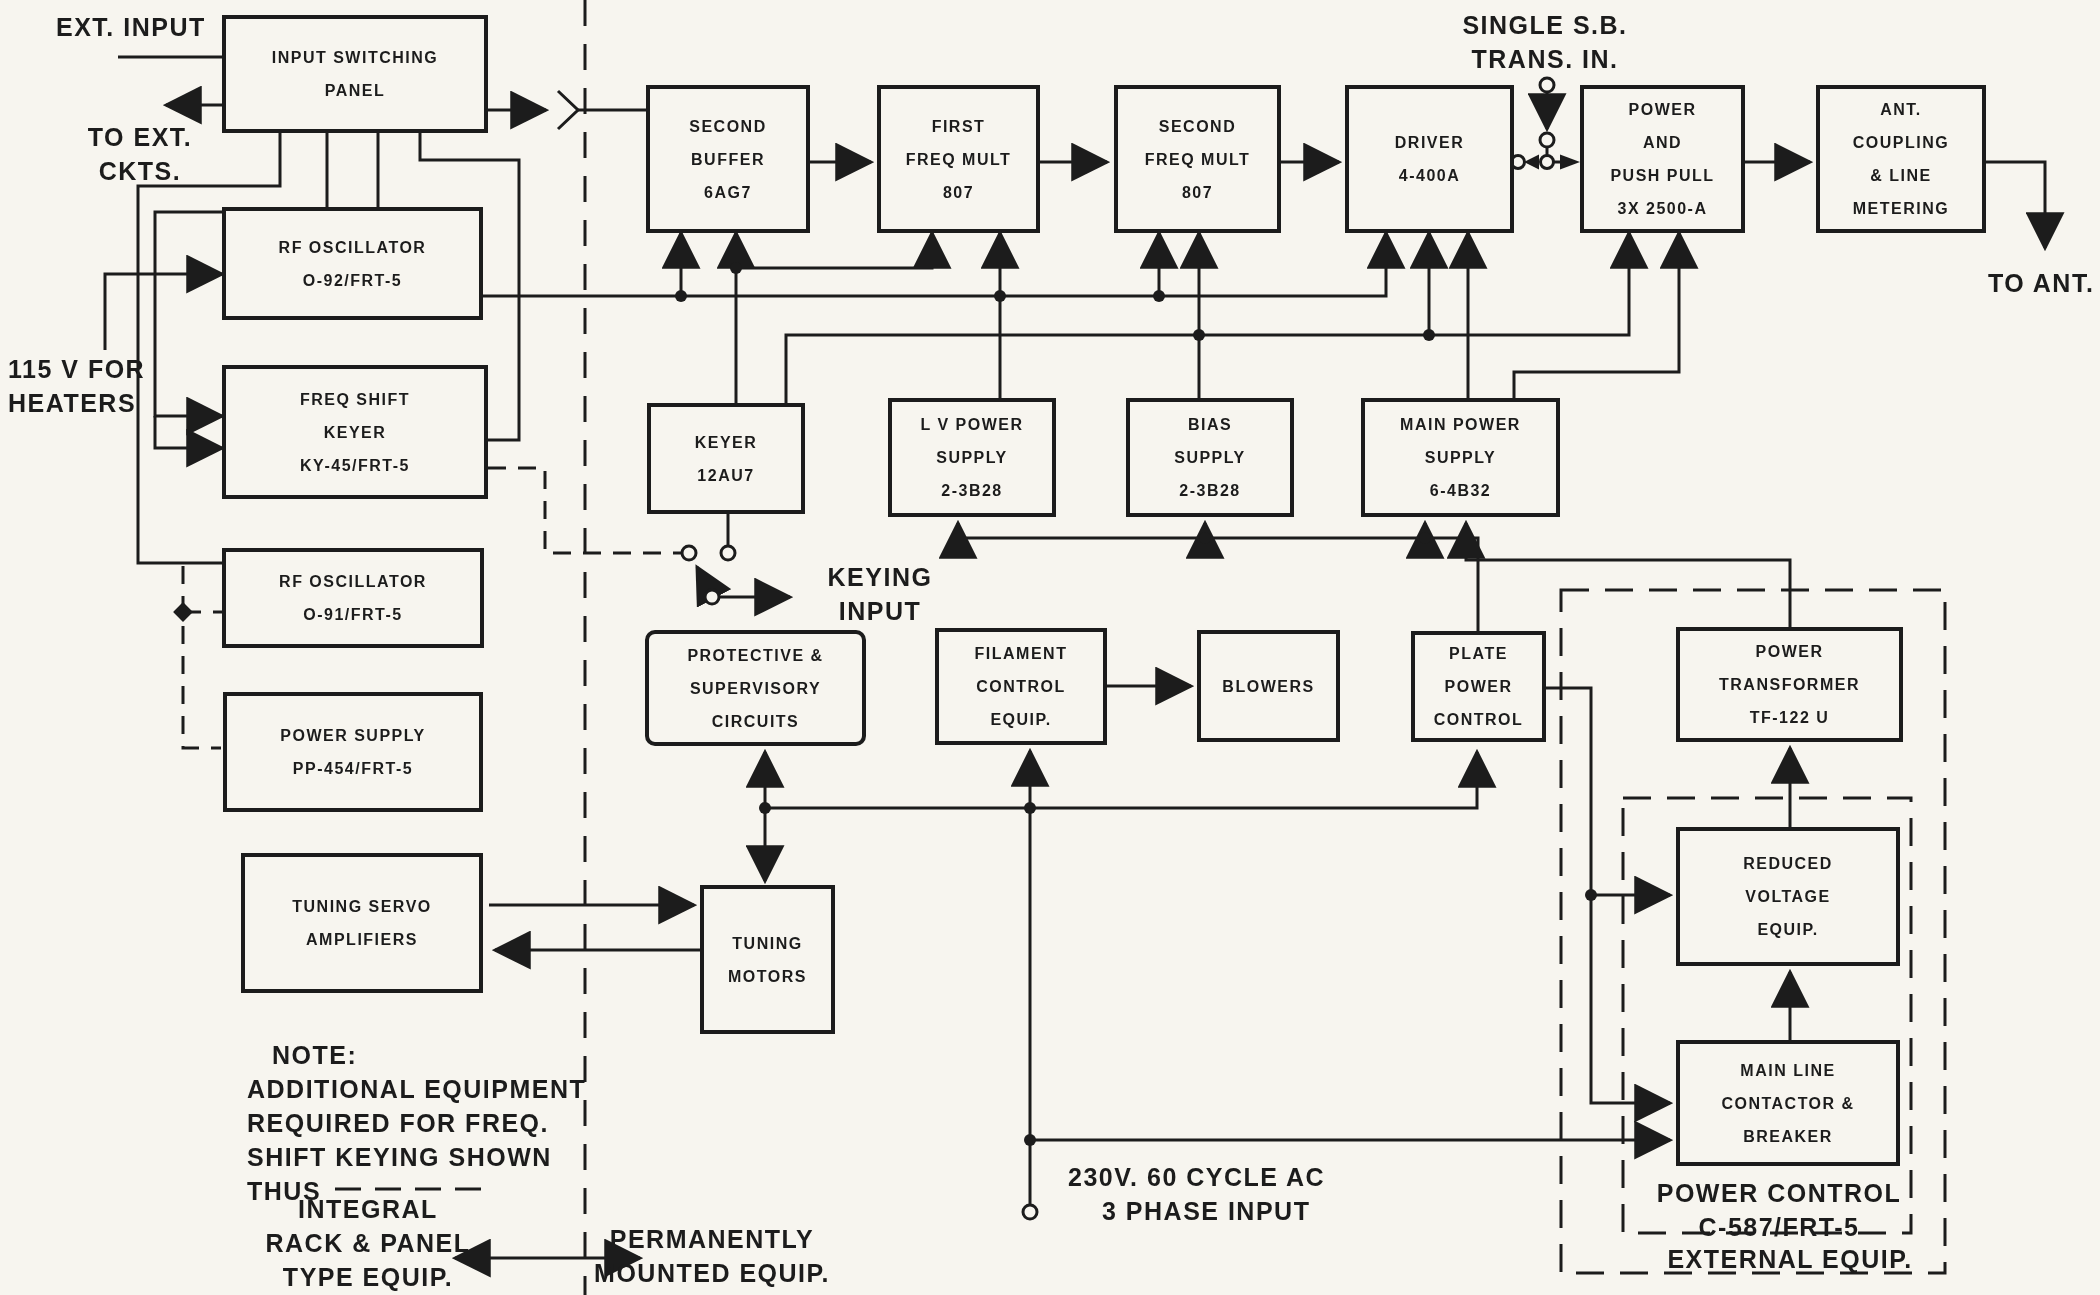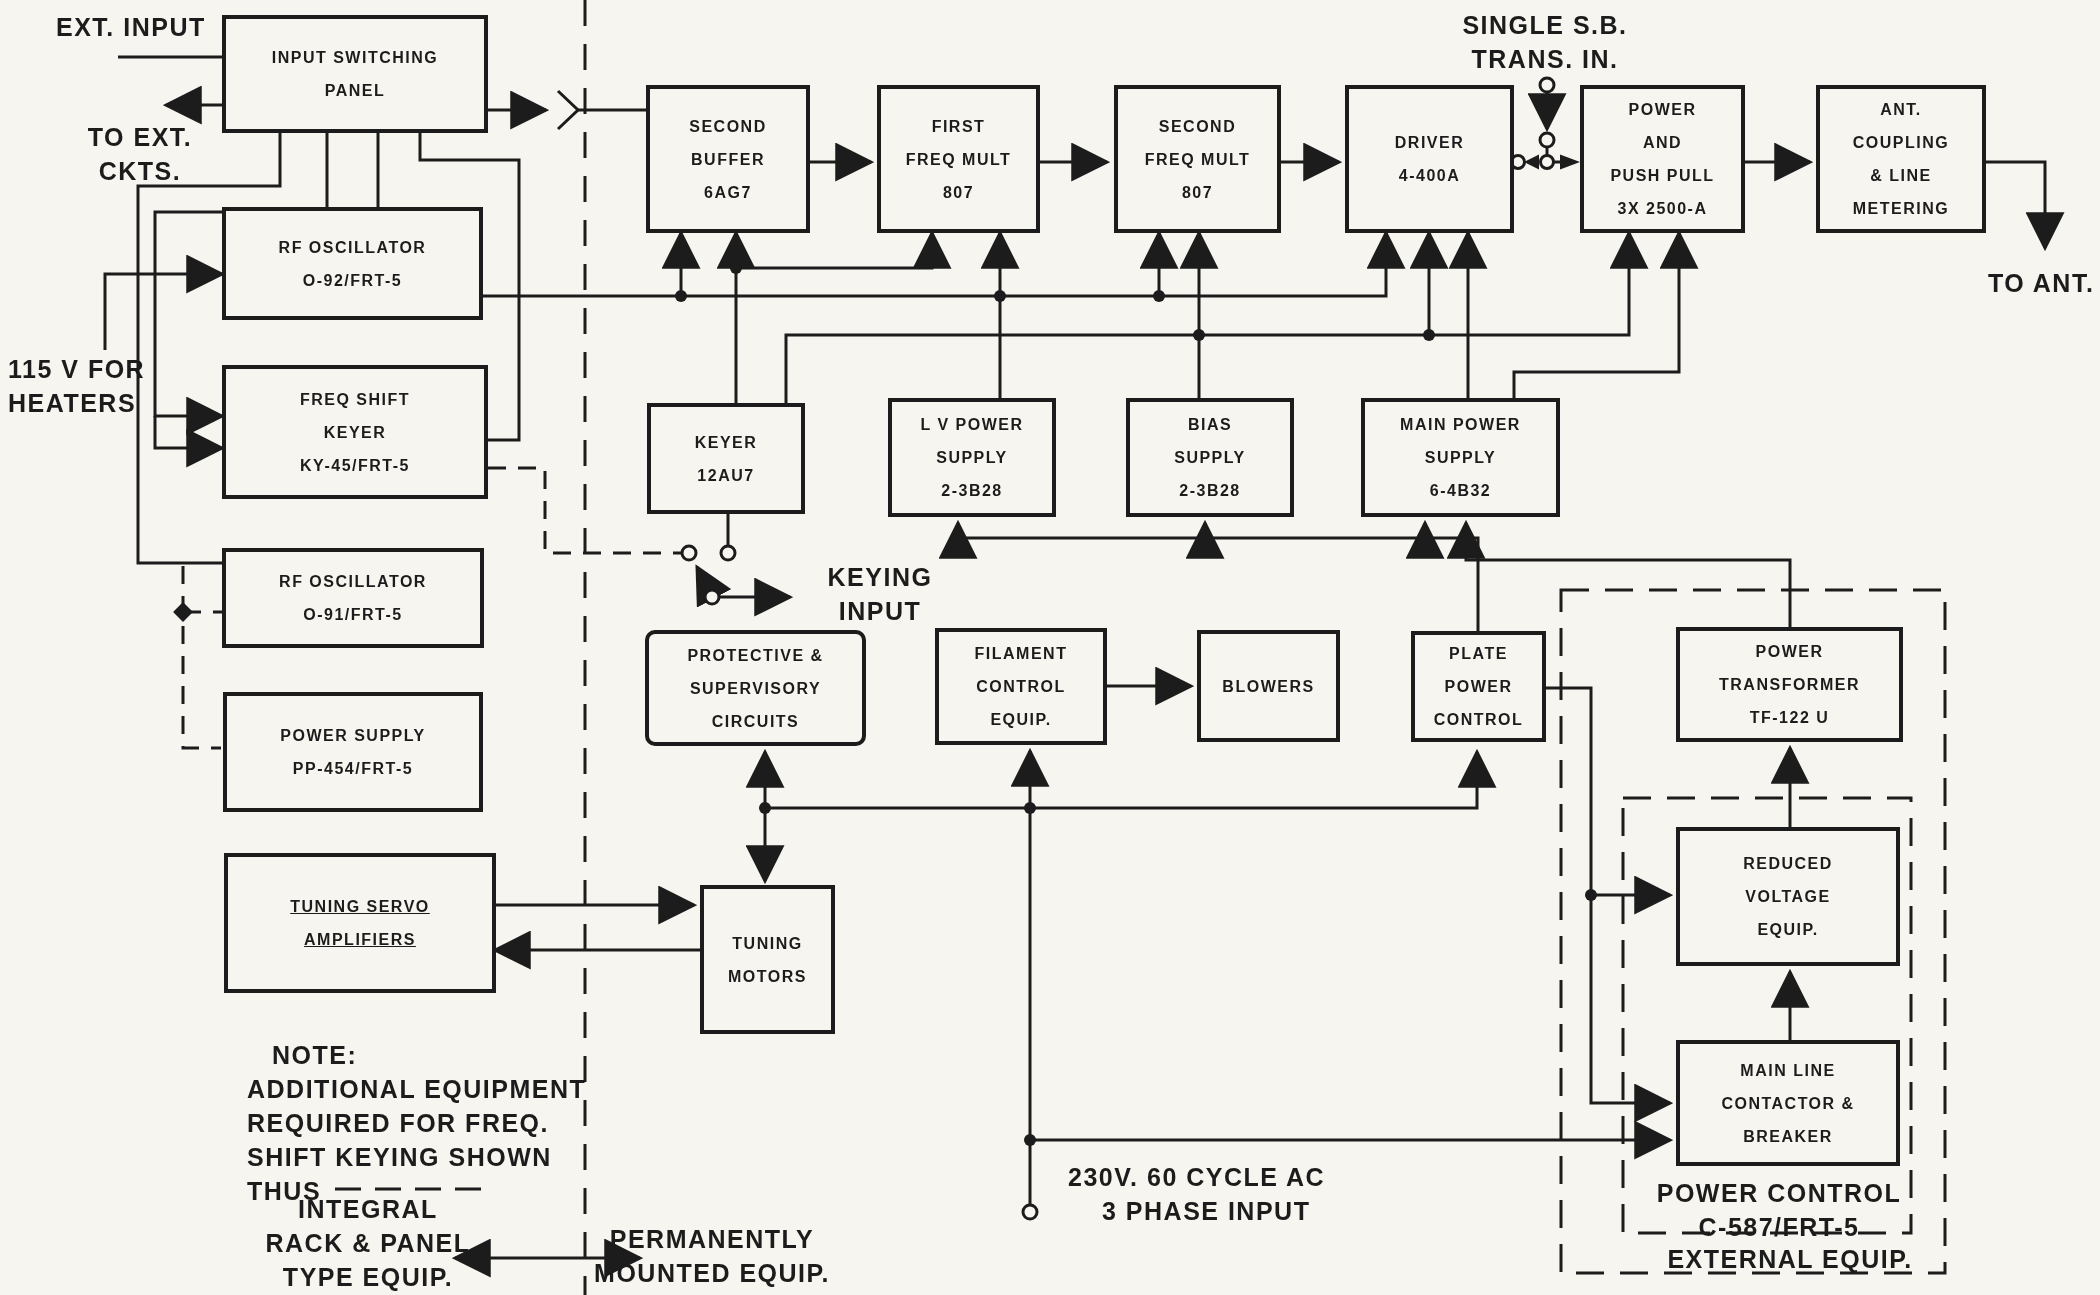--- a/index.html
+++ b/index.html
@@ -146,21 +146,21 @@
       <span class="line">KY-45/FRT-5</span>
     </div>
     <div class="box" style="left: 222px; top: 548px; width: 262px; height: 100px;">
       <span class="line">RF OSCILLATOR</span>
       <span class="line">O-91/FRT-5</span>
     </div>
     <div class="box" style="left: 223px; top: 692px; width: 260px; height: 120px;">
       <span class="line">POWER SUPPLY</span>
       <span class="line">PP-454/FRT-5</span>
     </div>
-    <div class="box" style="left: 224px; top: 853px; width: 272px; height: 140px; text-decoration: underline;">
+    <div class="box" style="left: 241px; top: 853px; width: 242px; height: 140px;">
       <span class="line">TUNING SERVO</span>
       <span class="line">AMPLIFIERS</span>
     </div>
     <div class="box" style="left: 646px; top: 85px; width: 164px; height: 148px;">
       <span class="line">SECOND</span>
       <span class="line">BUFFER</span>
       <span class="line">6AG7</span>
     </div>
     <div class="box" style="left: 877px; top: 85px; width: 163px; height: 148px;">
       <span class="line">FIRST</span>

